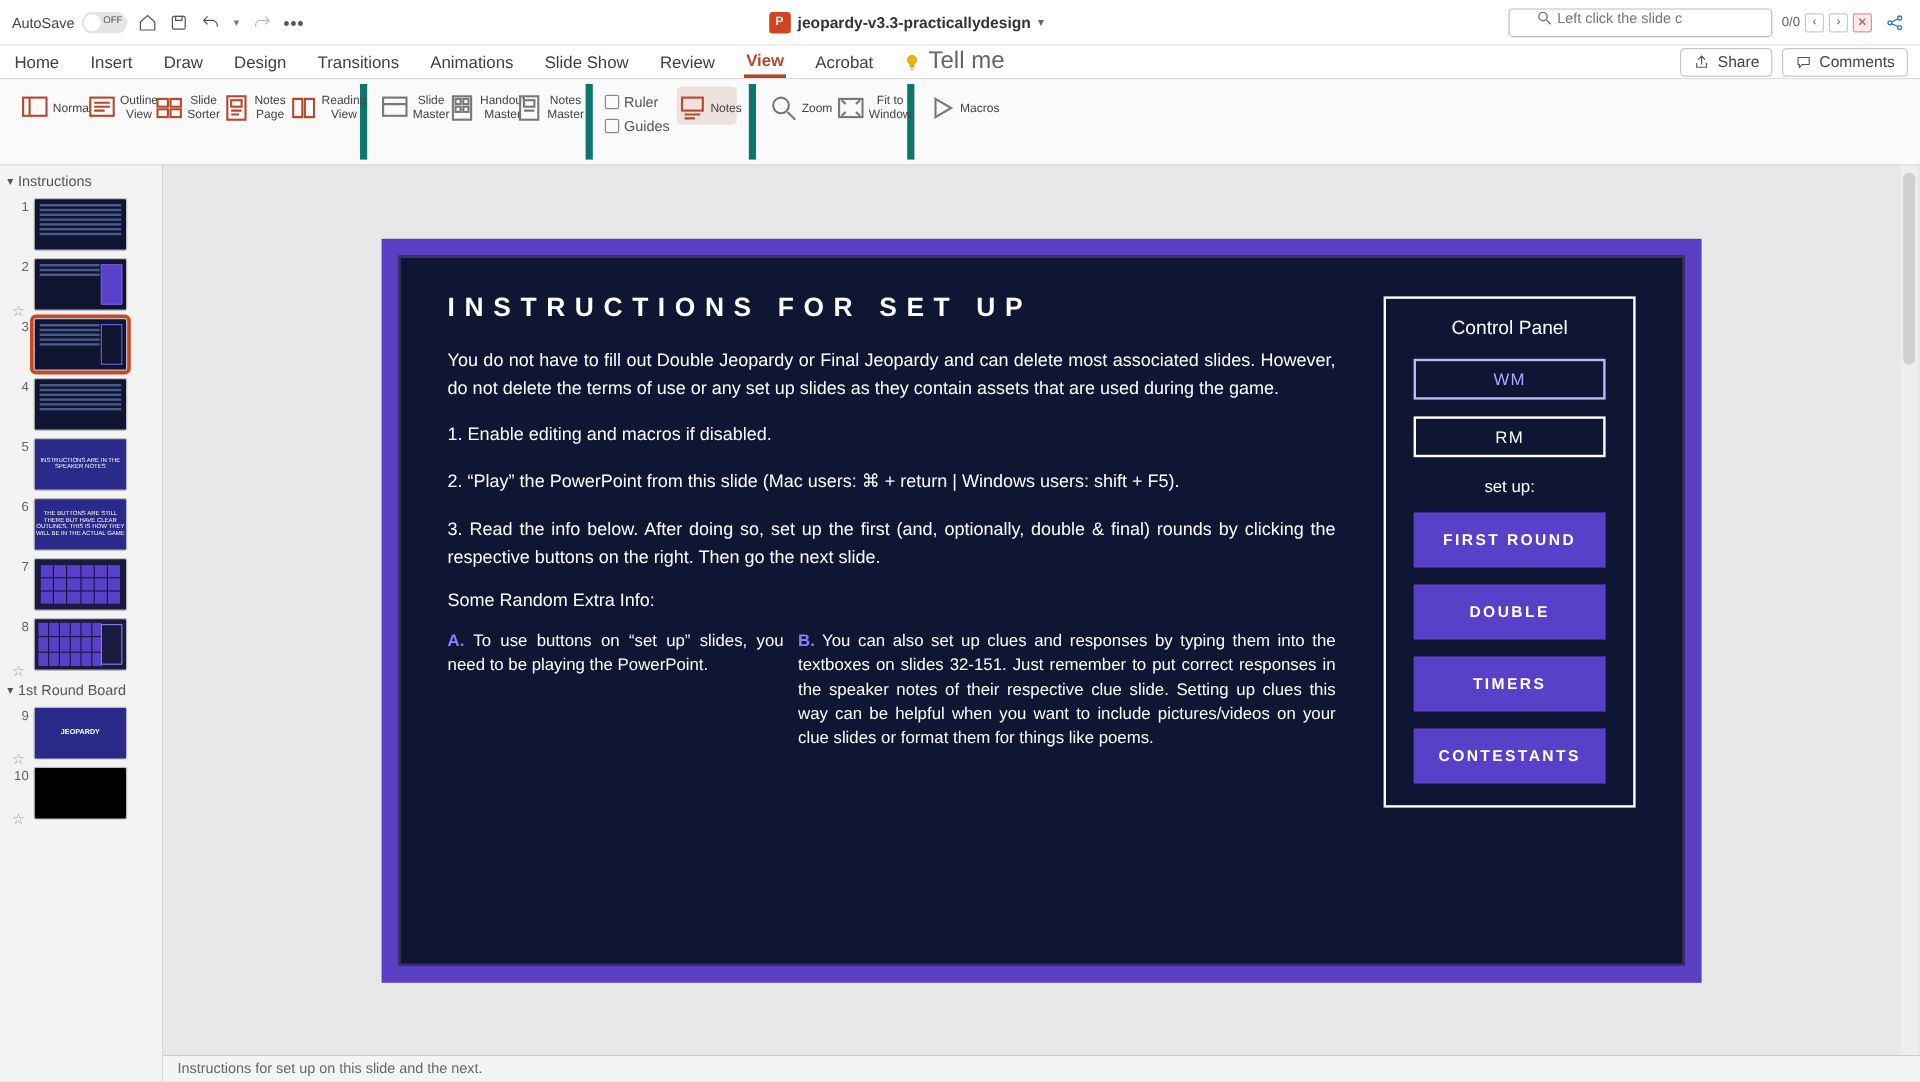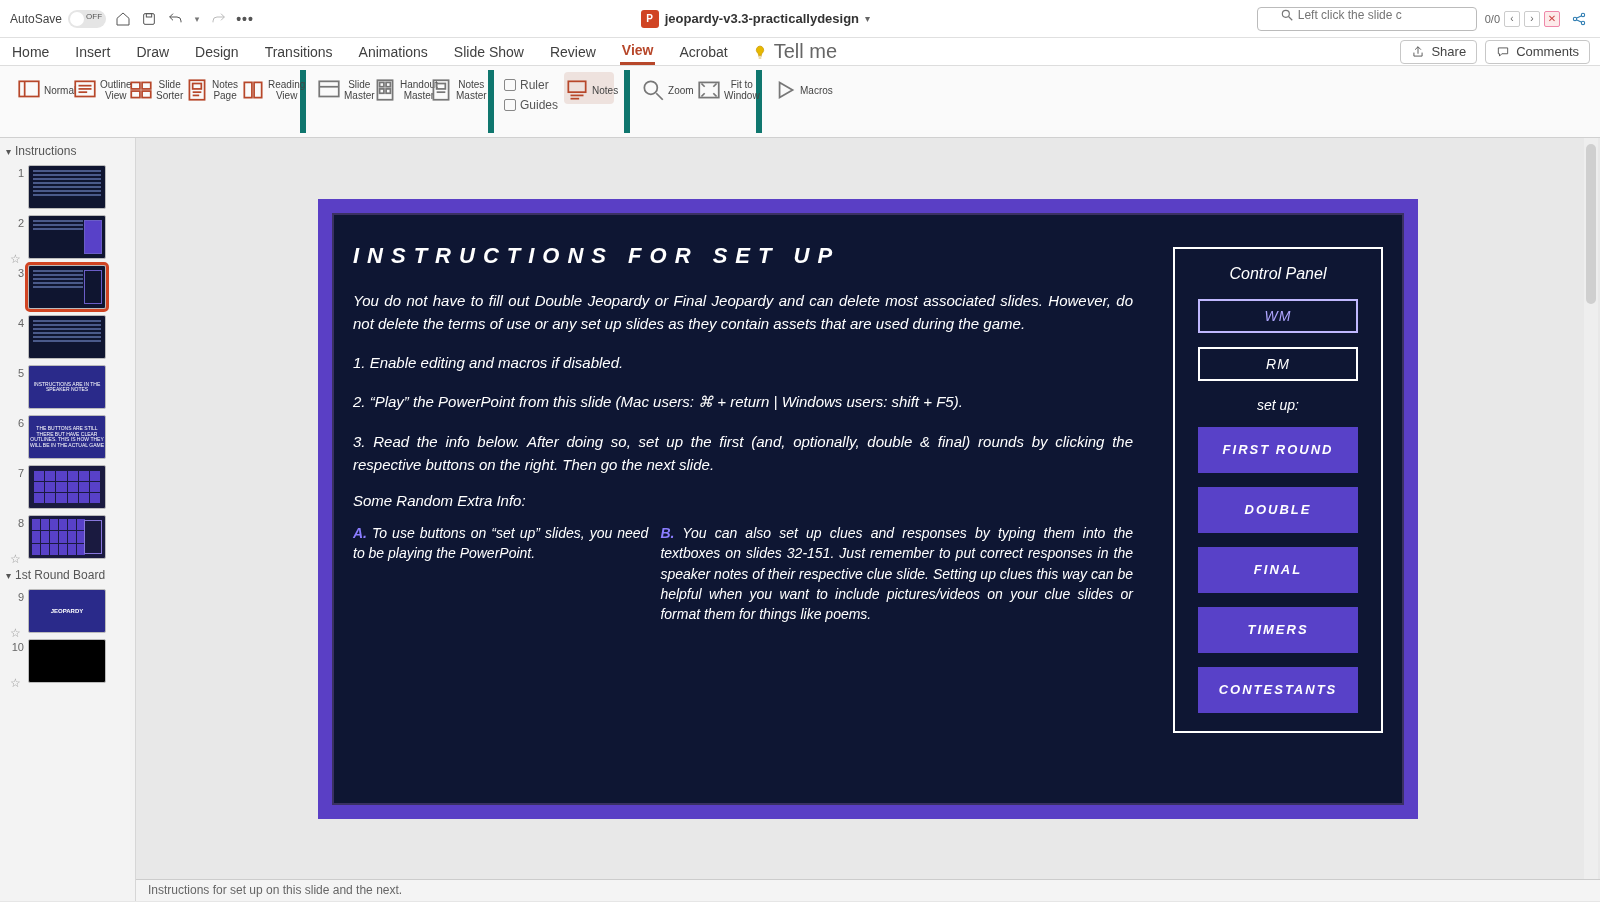--- a/index.html
+++ b/index.html
@@ -59,21 +59,21 @@
 .thumb-row { display: flex; align-items: flex-start; gap: 4px; padding: 3px 6px 3px 10px; position: relative; }
 .thumb-row .num { width: 14px; font-size: 11px; color: #666; text-align: right; padding-top: 2px; }
 .thumb { width: 78px; height: 44px; background: #0f1530; border: 1px solid #bbb; border-radius: 2px; overflow: hidden; position: relative; }
 .thumb.selected { outline: 3px solid #d04423; outline-offset: 0; }
 .star { position: absolute; left: 10px; bottom: -4px; font-size: 12px; color: #999; }
 
 
 .editor { flex: 1; display: flex; flex-direction: column; background: #e8e8e8; }
 .stage-scroll { flex: 1; display: flex; align-items: center; justify-content: center; padding: 24px; position: relative; }
 .slide { width: 1100px; height: 620px; background: #5a3fc5; padding: 14px; position: relative; }
-.slide-inner { width: 100%; height: 100%; background: #0e1633; border: 2px solid #3a3162; padding: 28px 19px; color: #fff; display: flex; gap: 40px; font-family: Georgia, "Times New Roman", serif; font-style: italic; }
+.slide-inner { width: 100%; height: 100%; background: #0e1633; border: 2px solid #3a3162; padding: 28px 39px; color: #fff; display: flex; gap: 40px; font-family: Georgia, "Times New Roman", serif; }
 .leftcol { flex: 1; }
 .slide-title { font-size: 22px; letter-spacing: 8px; font-weight: 600; margin-bottom: 20px; font-family: Arial, sans-serif; }
 .para { font-size: 15px; line-height: 1.55; margin-bottom: 16px; text-align: justify; }
 .extra { font-size: 15px; margin-bottom: 14px; }
 .threecol { display: flex; gap: 12px; font-size: 14px; line-height: 1.45; }
 .threecol > div { flex: 1; text-align: justify; }
 .threecol .hl { color: #8b7dff; font-weight: 600; }
 .panelbox { width: 210px; border: 2px solid #fff; padding: 16px 14px 18px; display: flex; flex-direction: column; align-items: center; gap: 14px; font-family: Arial, sans-serif; align-self: flex-start; margin-top: 4px; }
 .panelbox .ptitle { font-size: 16px; margin-bottom: 2px; }
 .panelbox .outline-btn { width: 160px; height: 34px; border: 2px solid #c0b8ff; display: flex; align-items: center; justify-content: center; font-size: 14px; letter-spacing: 1px; }
@@ -505,21 +505,20 @@
               <div style="flex:1.6"><span class="hl">B.</span><span> You can also set up clues and responses by typing them into the textboxes on slides 32-151. Just remember to put correct responses in the speaker notes of their respective clue slide. Setting up clues this way can be helpful when you want to include pictures/videos on your clue slides or format them for things like poems.</span></div>
             </div>
           </div>
           <div class="panelbox">
             <div class="ptitle">Control Panel</div>
             <div class="outline-btn" style="color:#b0a6ff">WM</div>
             <div class="outline-btn dim">RM</div>
             <div class="setup">set up:</div>
             <div class="solid-btn">FIRST ROUND</div>
             <div class="solid-btn">DOUBLE</div>
-            <div class="solid-btn">FINAL</div>
             <div class="solid-btn">TIMERS</div>
             <div class="solid-btn">CONTESTANTS</div>
           </div>
         </div>
       </div>
       <div class="vscroll">
           <div class="vthumb"></div>
         </div>
     </div>
     <div class="notesbar">

